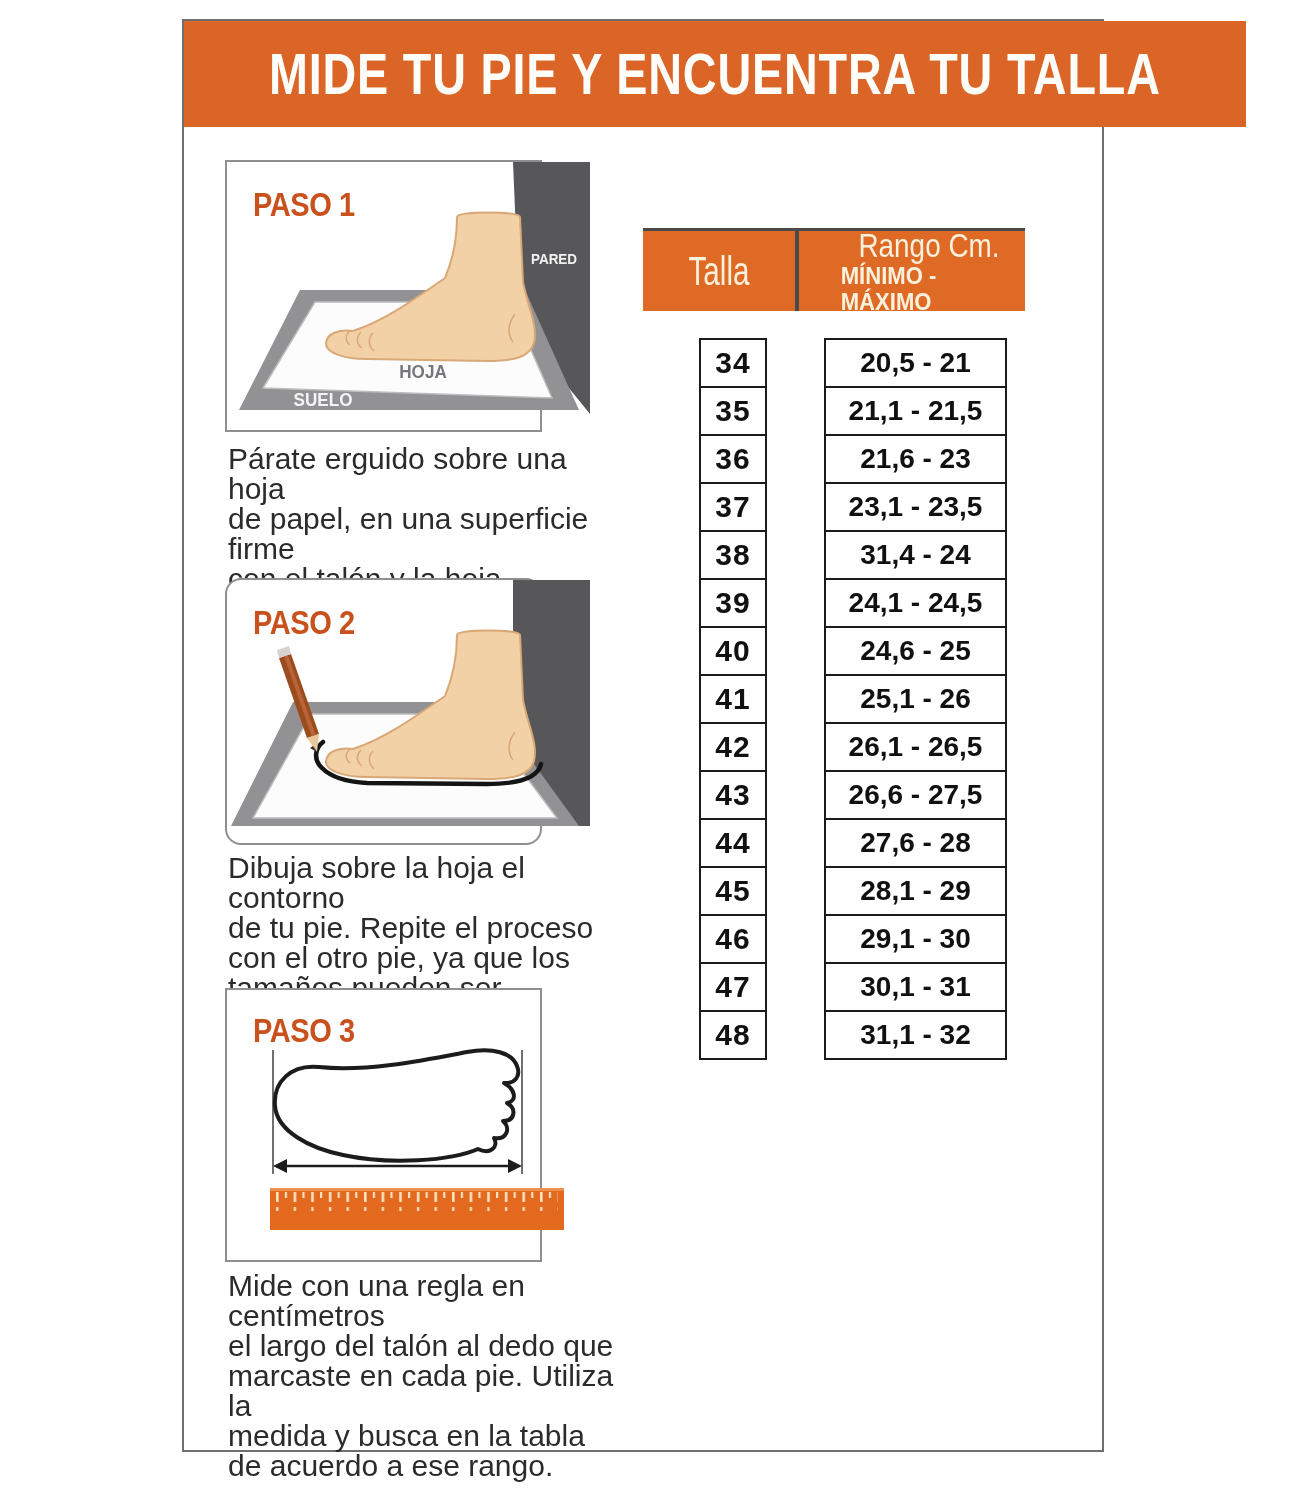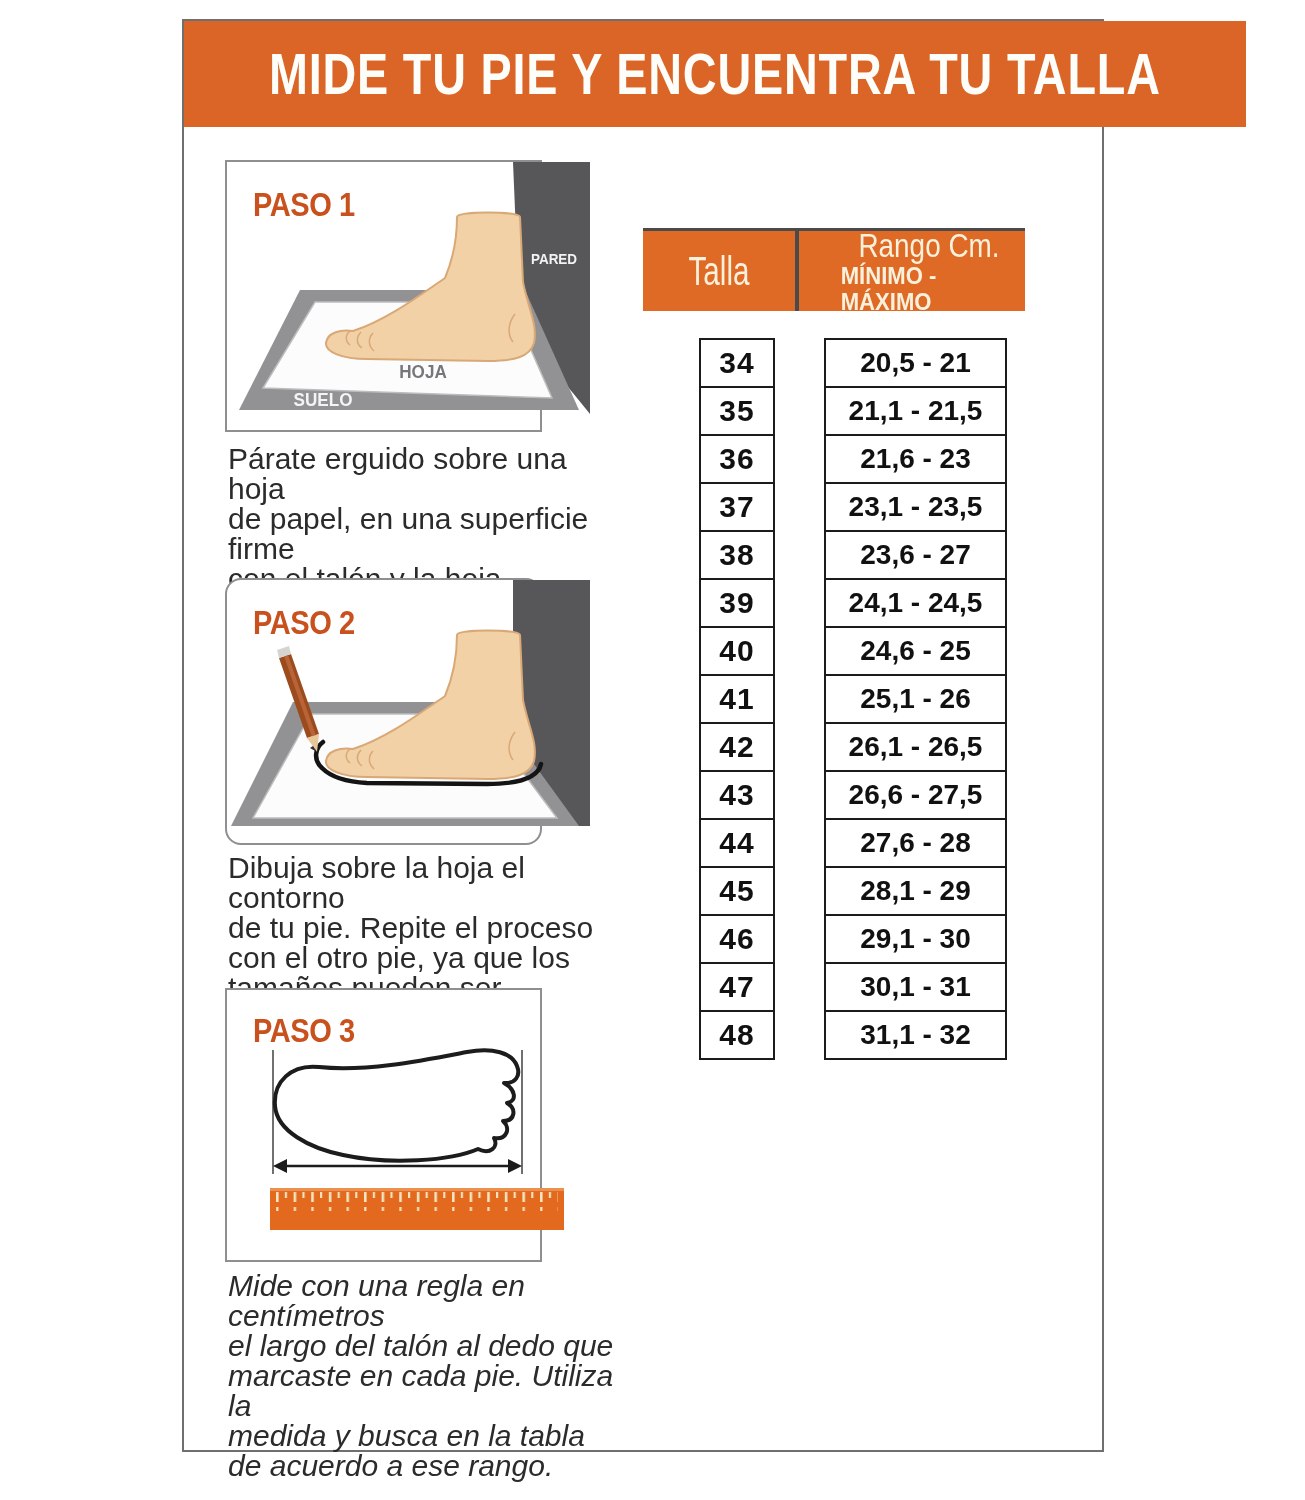--- a/index.html
+++ b/index.html
@@ -18,35 +18,35 @@
             box-sizing:border-box;background:#ffffff;}
   #box1{top:160px;height:272px;}
   #box2{top:578px;height:267px;border-radius:16px;}
   #box3{top:988px;height:274px;}
   .step-box svg{display:block;}
 
   .step-text{position:absolute;left:228px;width:392px;color:#2b2b2b;
              font-size:30px;line-height:30px;white-space:pre-line;}
   #text1{top:444px;}
   #text2{top:853px;}
-  #text3{top:1271px;font-style:italic;}
+  #text3{top:1271px;}
 
   .thead{position:absolute;left:643px;top:228px;width:382px;height:83px;
          background:#df6a26;border-top:3px solid #4a4a4a;box-sizing:border-box;
          display:flex;align-items:stretch;}
   .th-talla{width:152px;display:flex;align-items:center;justify-content:center;
             color:#f9f1dc;font-size:40px;transform:scaleX(0.74);transform-origin:center;}
   .th-div{width:4px;background:#4a4a4a;}
   .th-rango{flex:1;display:flex;flex-direction:column;align-items:center;justify-content:center;
             color:#f9f1dc;padding-left:34px;}
   .th-rango .l1{font-size:34px;line-height:36px;transform:scaleX(0.82);}
   .th-rango .l2{font-size:24px;line-height:26px;font-weight:700;transform:scaleX(0.92);}
 
   .col{position:absolute;top:338px;}
-  #col-talla{left:699px;width:76px;}
+  #col-talla{left:699px;width:68px;}
   #col-rango{left:824px;width:183px;}
   .cell{height:50px;border:2px solid #1b1b1b;box-sizing:border-box;background:#ffffff;
         display:flex;align-items:center;justify-content:center;
         font-weight:700;color:#111111;}
   .cell + .cell{margin-top:-2px;}
   #col-talla .cell{font-size:30px;letter-spacing:1px;}
   #col-rango .cell{font-size:28px;white-space:nowrap;}
 
   .paso-label{font-weight:700;fill:#c8511d;font-size:33px;letter-spacing:-0.5px;}
   .scene-label{font-weight:700;}
@@ -190,21 +190,21 @@
     <div class="cell">46</div>
     <div class="cell">47</div>
     <div class="cell">48</div>
   </div>
 
   <div class="col" id="col-rango">
     <div class="cell">20,5 - 21</div>
     <div class="cell">21,1 - 21,5</div>
     <div class="cell">21,6 - 23</div>
     <div class="cell">23,1 - 23,5</div>
-    <div class="cell">23,6 - 27</div>
+    <div class="cell">31,4 - 24</div>
     <div class="cell">24,1 - 24,5</div>
     <div class="cell">24,6 - 25</div>
     <div class="cell">25,1 - 26</div>
     <div class="cell">26,1 - 26,5</div>
     <div class="cell">26,6 - 27,5</div>
     <div class="cell">27,6 - 28</div>
     <div class="cell">28,1 - 29</div>
     <div class="cell">29,1 - 30</div>
     <div class="cell">30,1 - 31</div>
     <div class="cell">31,1 - 32</div>

